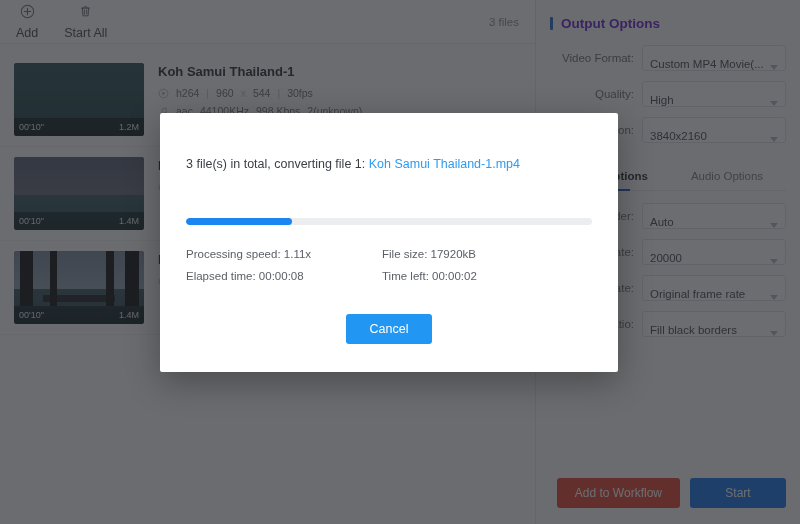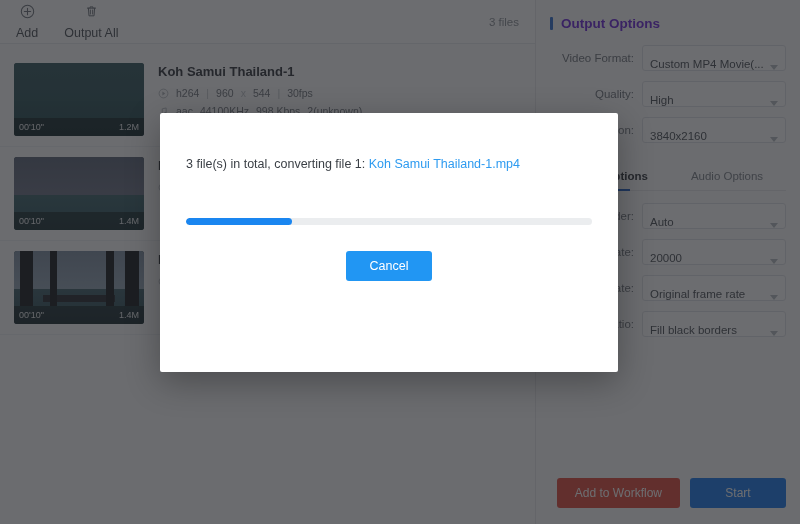--- a/index.html
+++ b/index.html
@@ -257,21 +257,21 @@
           </span>
           <span>Add</span>
         </div>
         <div class="tb-btn">
           <span class="tb-icon">
             <svg viewBox="0 0 16 16">
                 <path d="M3.6 4.4h8.8M6.4 4.4V3.1h3.2v1.3M4.7 4.4l.6 8.2h5.4l.6-8.2" fill="none" stroke="#6c7178" stroke-width="1.05" stroke-linecap="round" stroke-linejoin="round"></path>
                 <path d="M6.8 6.4v4.3M9.2 6.4v4.3" stroke="#6c7178" stroke-width="1" stroke-linecap="round"></path>
               </svg>
           </span>
-          <span>Output All</span>
+          <span>Start All</span>
         </div>
         <div class="file-count">3 files</div>
       </div>
 
       <div class="file-list">
 
         <div class="file-row">
           <div class="thumb t1">
             <div class="sky"></div>
             <div class="sea"></div>
@@ -482,19 +482,29 @@
 
   <div class="modal">
     <div class="modal-msg">
       <span>3 file(s) in total, converting file 1: </span><span class="fname-link">Koh Samui Thailand-1.mp4</span>
     </div>
 
     <div class="progress-track">
       <div class="progress-fill" id="progress-fill" style="width: 26%;"></div>
     </div>
 
+    <div class="stats">
+      <div class="stats-col">
+        <div>Processing speed: 1.11x</div>
+        <div>Elapsed time: 00:00:08</div>
+      </div>
+      <div class="stats-col">
+        <div>File size: 17920kB</div>
+        <div>Time left: 00:00:02</div>
+      </div>
+    </div>
 
     <div class="modal-actions">
       <button class="cancel-btn">Cancel</button>
     </div>
   </div>
 
 </div>
 
 </body></html>

